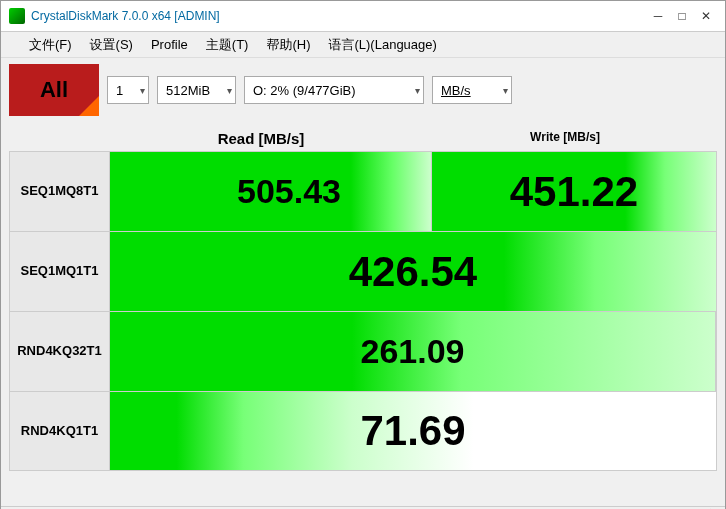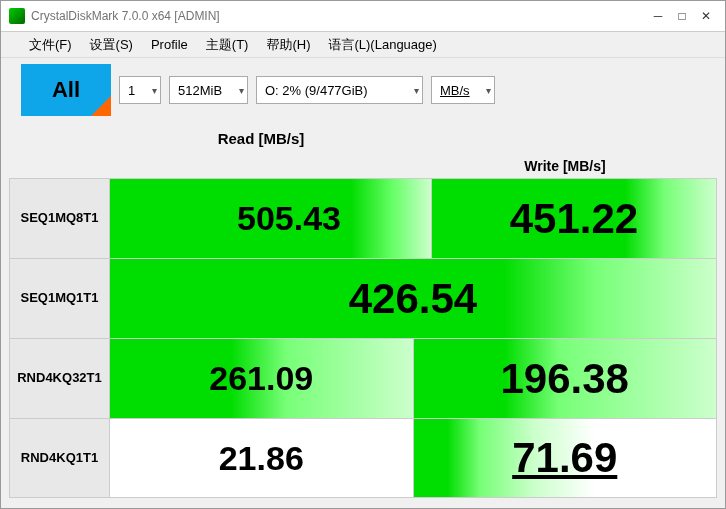--- a/index.html
+++ b/index.html
@@ -37,21 +37,21 @@
     }
     .title-icon {
       width: 16px;
       height: 16px;
       background: linear-gradient(135deg, #00cc00, #006600);
       border-radius: 2px;
       flex-shrink: 0;
     }
     .title-text {
       font-size: 12px;
-      color: #737373;
+      color: #0369a1;
       font-family: 'Segoe UI', sans-serif;
     }
     .title-controls {
       display: flex;
       gap: 2px;
     }
     .title-btn {
       width: 22px;
       height: 22px;
       border: none;
@@ -80,33 +80,32 @@
       font-family: 'MS Gothic', 'SimHei', sans-serif;
     }
     .toolbar {
       display: flex;
       align-items: center;
       padding: 6px 8px;
       gap: 8px;
       background: #f0f0f0;
     }
     .all-btn {
-      background: #0ea5e9;
+      background: #b91c1c;
       color: #000;
       font-weight: bold;
       font-size: 22px;
       width: 90px;
       height: 52px;
       border: none;
       cursor: pointer;
       display: flex;
       align-items: center;
       justify-content: center;
       position: relative;
-      margin-left: 12px;
     }
     .all-btn::after {
       content: '';
       position: absolute;
       bottom: 0;
       right: 0;
       width: 0;
       height: 0;
       border-left: 20px solid transparent;
       border-bottom: 20px solid #ff6600;
@@ -126,24 +125,24 @@
       height: 28px;
     }
     .select-arrow {
       position: absolute;
       right: 4px;
       pointer-events: none;
       font-size: 10px;
       color: #555;
     }
     .drive-select {
-      width: 167px;
+      width: 180px;
     }
     .unit-select {
-      width: 64px;
+      width: 80px;
       text-decoration: underline;
     }
     .content {
       flex: 1;
       padding: 4px 8px 4px 8px;
       display: flex;
       flex-direction: column;
       gap: 0;
     }
     .header-row {
@@ -160,25 +159,24 @@
       font-weight: bold;
       font-size: 15px;
       color: #000;
       padding: 4px 0;
       font-family: 'Segoe UI', sans-serif;
     }
     .write-col {
       flex: 1;
       text-align: center;
       font-weight: bold;
-      font-size: 14px;
+      font-size: 12px;
       color: #000;
       padding: 4px 0;
       font-family: 'Segoe UI', sans-serif;
-      margin-top: 28px;
     }
     .data-row {
       display: flex;
       border: 1px solid #ccc;
       border-bottom: none;
       height: 80px;
     }
     .data-row:last-child {
       border-bottom: 1px solid #ccc;
     }
@@ -239,21 +237,20 @@
       background: linear-gradient(to right, #00dd00 0%, #00dd00 40%, #77ff77 58%, #ccffcc 100%);
     }
     .row-rnd4k-q32t1 .write-cell {
       background: linear-gradient(to right, #00dd00 0%, #00dd00 30%, #77ff77 48%, #ccffcc 100%);
     }
     .row-rnd4k-q1t1 .read-cell {
       background: #fff;
     }
     .row-rnd4k-q1t1 .write-cell {
       background: linear-gradient(to right, #00dd00 0%, #00dd00 11%, #77ff77 22%, #ccffcc 40%, #fff 60%);
-      text-decoration: underline;
     }
     .status-bar {
       height: 28px;
       background: #f0f0f0;
       border-top: 1px solid #ccc;
       display: flex;
       align-items: center;
       padding: 0 8px;
       font-size: 11px;
       margin-top: 31px;
@@ -358,30 +355,28 @@
       <div class="write-cell">426.54</div>
     </div>
 
     <div class="data-row row-rnd4k-q32t1">
       <div class="row-label">
         <span>RND4K</span>
           <br>
         <span>Q32T1</span>
       </div>
       <div class="read-cell">261.09</div>
-      <div class="write-cell">196.38</div>
     </div>
 
     <div class="data-row row-rnd4k-q1t1">
       <div class="row-label">
         <span>RND4K</span>
           <br>
         <span>Q1T1</span>
       </div>
-      <div class="read-cell">21.86</div>
       <div class="write-cell">71.69</div>
     </div>
   </div>
 
   <div class="status-bar">
     <span style="margin-left:auto; color: rgba(0,0,0,0.3); font-size:11px;">值得买·值得分享</span>
   </div>
 </div>
 
 </body></html>

